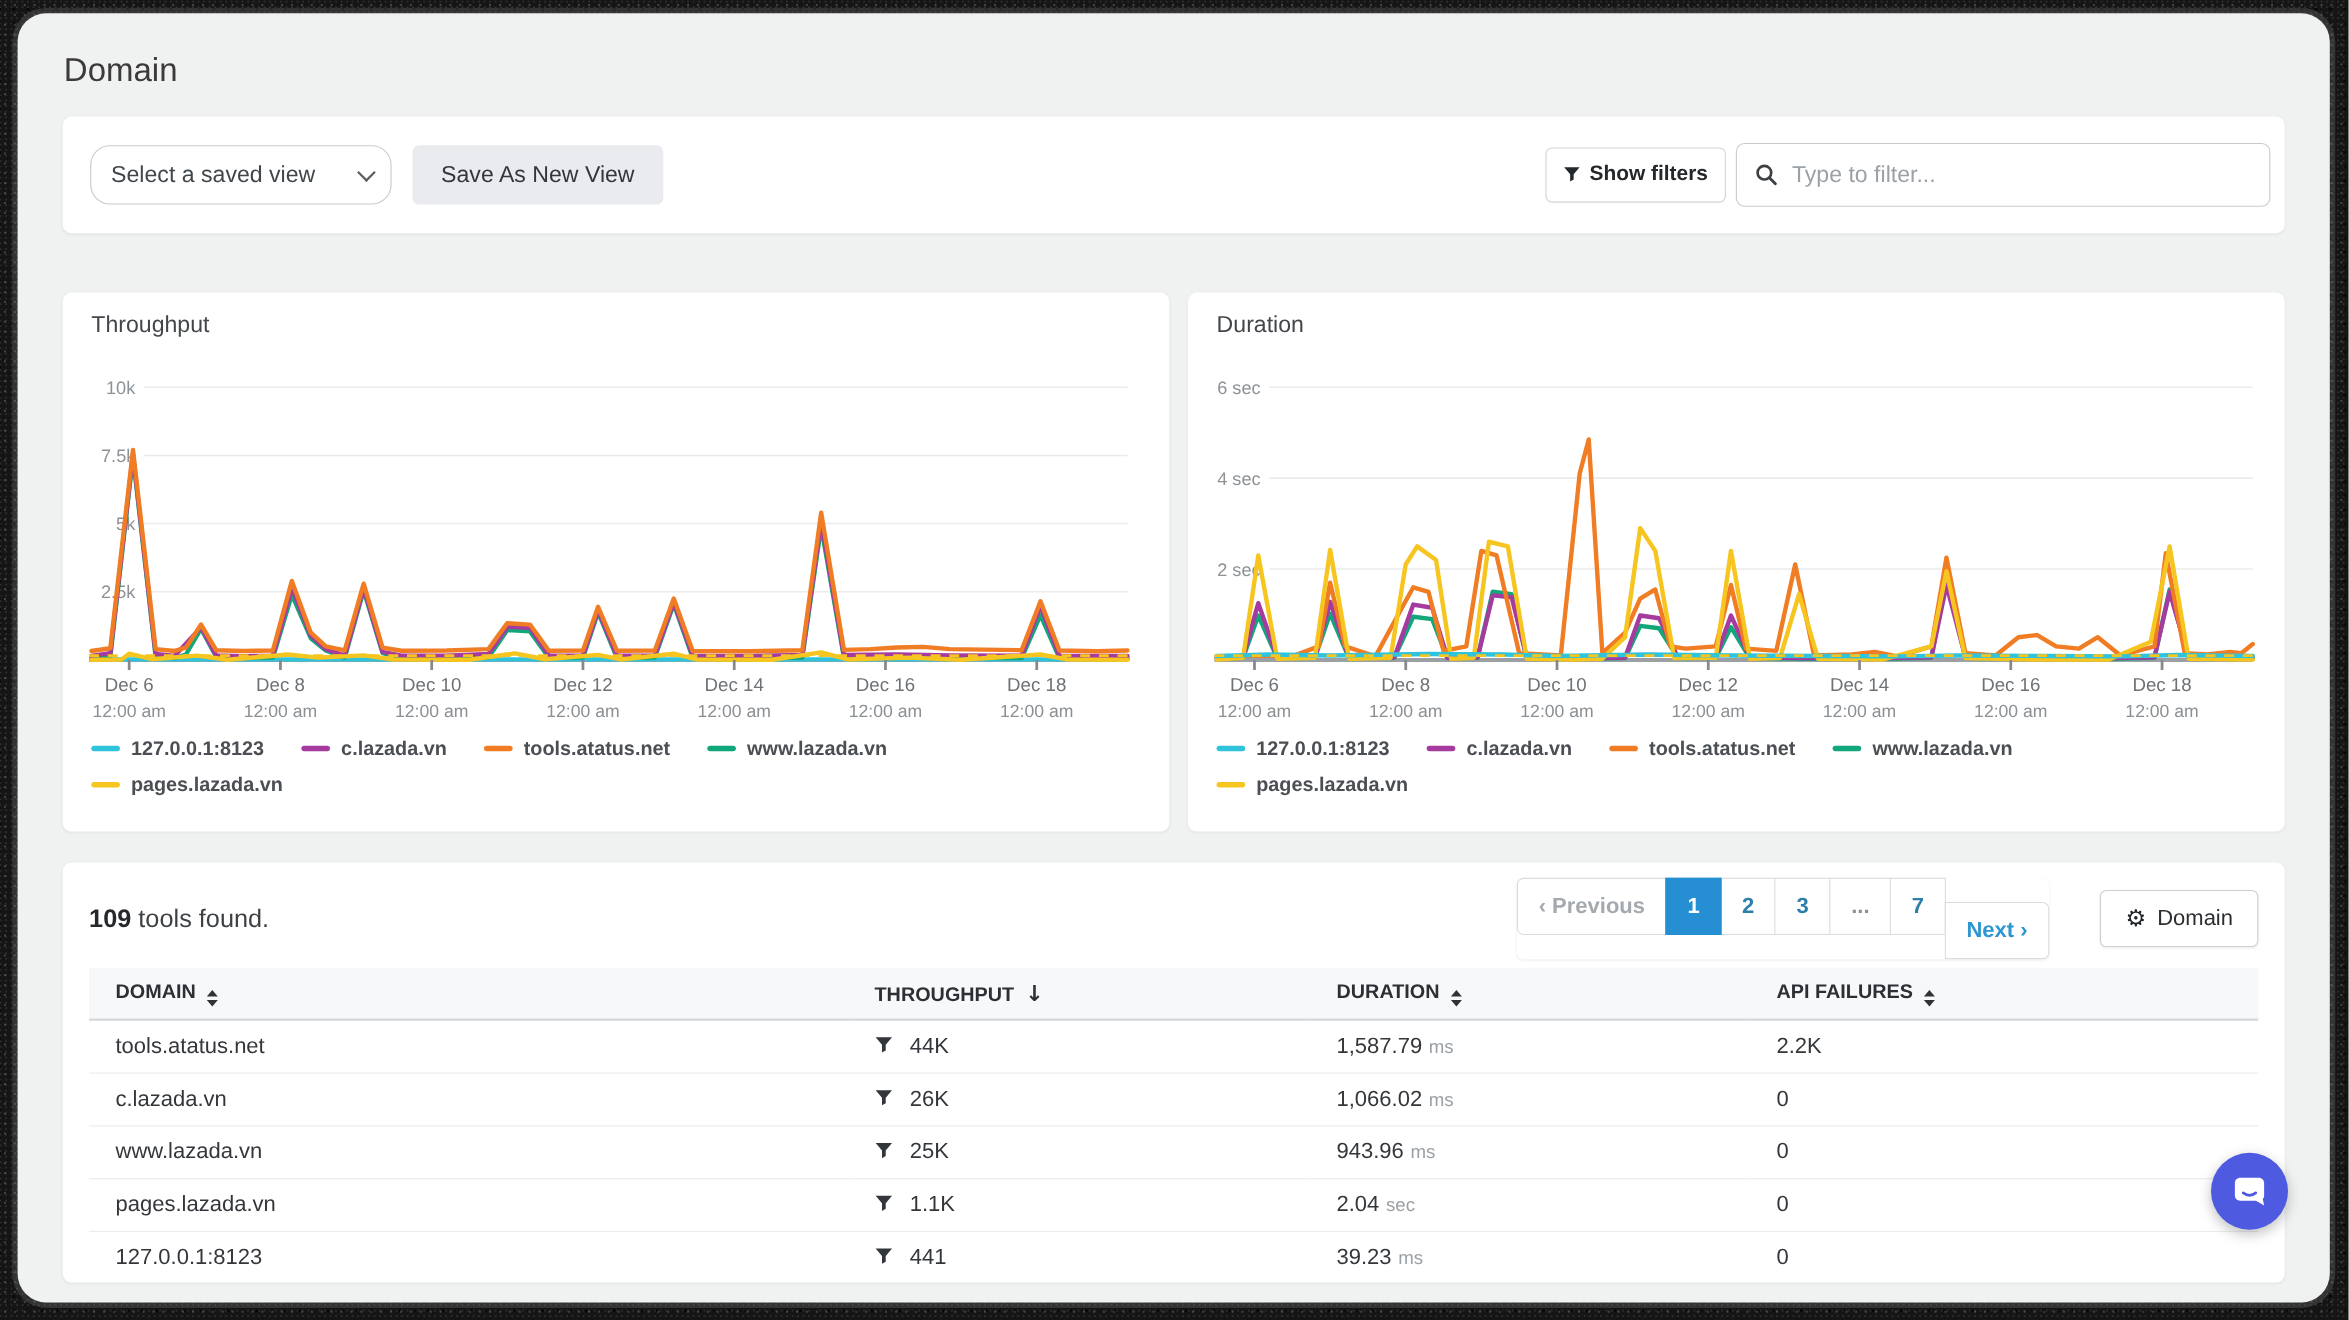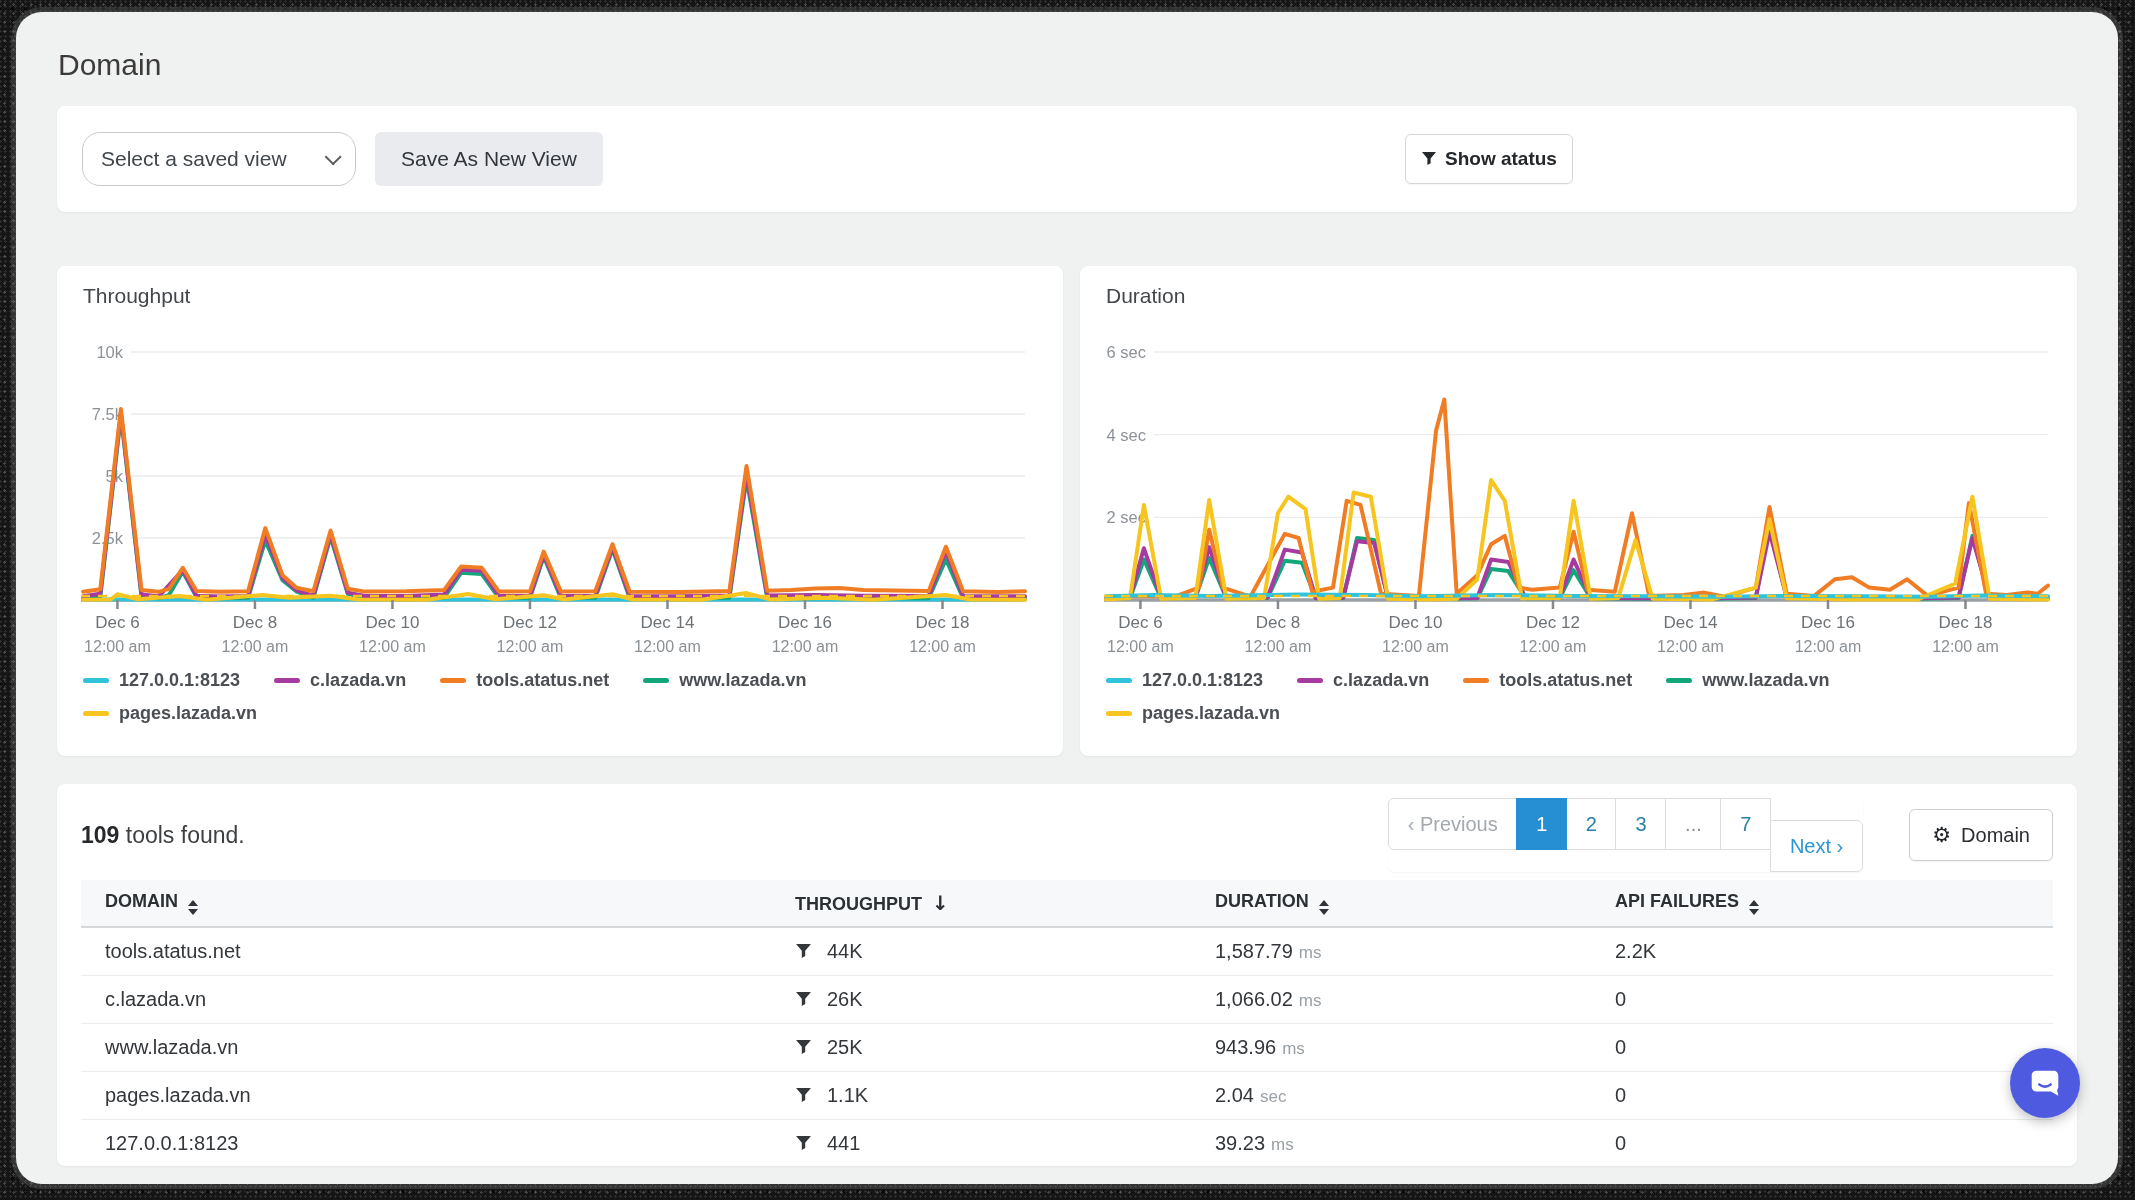--- a/index.html
+++ b/index.html
@@ -67,21 +67,21 @@
   
   .table-card { left:41px; top:772px; width:2020px; height:382px; }
   .results-row { position:absolute; left:24px; right:24px; top:24px; height:54px; display:flex; align-items:center; }
   .results-text { font-size:23px; color:#3e4144; }
   .results-text b { font-weight:700; color:#26292c; }
   .spacer { flex:1; }
   .pager { display:flex; box-shadow:0 1px 2px rgba(0,0,0,.05); border-radius:6px; margin-right:46px; }
   .pg {
     height:52px; display:flex; align-items:center; padding:0 19px;
     background:#fff; border:1.5px solid #dadde0; margin-left:-1.5px;
-    font-size:20px; cursor:pointer; user-select:none;
+    font-size:20px; cursor:pointer; user-select:none;font-weight:bold;
   }
   .pg:first-child { border-radius:6px 0 0 6px; margin-left:0; }
   .pg:last-child { border-radius:0 6px 6px 0; }
   .pg-prev { color:#a3a9ae; }
   .pg-num { color:#2b7fa8; }
   .pg-ellipsis { color:#8a9096; cursor:default; }
   .pg-next { color:#2c96d2;margin-top:22px; }
   .pg-active { background:#268fd3; border-color:#268fd3; color:#fff; position:relative; z-index:1; }
   .options-btn {
     height:52px; padding:0 22px; background:#fff; border:1.5px solid #ccd0d3; border-radius:6px;
@@ -124,22 +124,29 @@
   <div class="card toolbar">
     <div class="select-box">
       <span class="sel-text">Select a saved view</span>
       <span class="chev"></span>
     </div>
     <button class="save-btn">Save As New View</button>
     <button class="showfilters-btn">
       <svg width="16" height="16" viewBox="0 0 16 16">
           <path fill="#25282b" d="M1 1h14L9.6 7.4v4.8L6.4 14V7.4L1 1z"></path>
         </svg>
-      <span>Show atatus</span>
+      <span>Show filters</span>
     </button>
+    <div class="search-wrap">
+      <svg width="22" height="22" viewBox="0 0 22 22">
+        <circle cx="9" cy="9" r="6.2" fill="none" stroke="#3c4043" stroke-width="2.4"></circle>
+        <line x1="13.8" y1="13.8" x2="19" y2="19" stroke="#3c4043" stroke-width="2.6" stroke-linecap="round"></line>
+      </svg>
+      <input type="text" placeholder="Type to filter..." style="">
+    </div>
   </div>
 
   <div class="card chart-card-left">
     <div class="chart-title">Throughput</div>
     <svg class="chart-svg" width="958" height="332">
         <line x1="54" y1="22" x2="948" y2="22" stroke="#ebebeb" stroke-width="1.4"></line>
         <text x="46" y="28" text-anchor="end" fill="#8d9297" font-size="16.5" font-family="Liberation Sans, sans-serif">10k</text>
         <line x1="54" y1="84" x2="948" y2="84" stroke="#ebebeb" stroke-width="1.4"></line>
         <text x="46" y="90" text-anchor="end" fill="#8d9297" font-size="16.5" font-family="Liberation Sans, sans-serif">7.5k</text>
         <line x1="54" y1="146" x2="948" y2="146" stroke="#ebebeb" stroke-width="1.4"></line>

